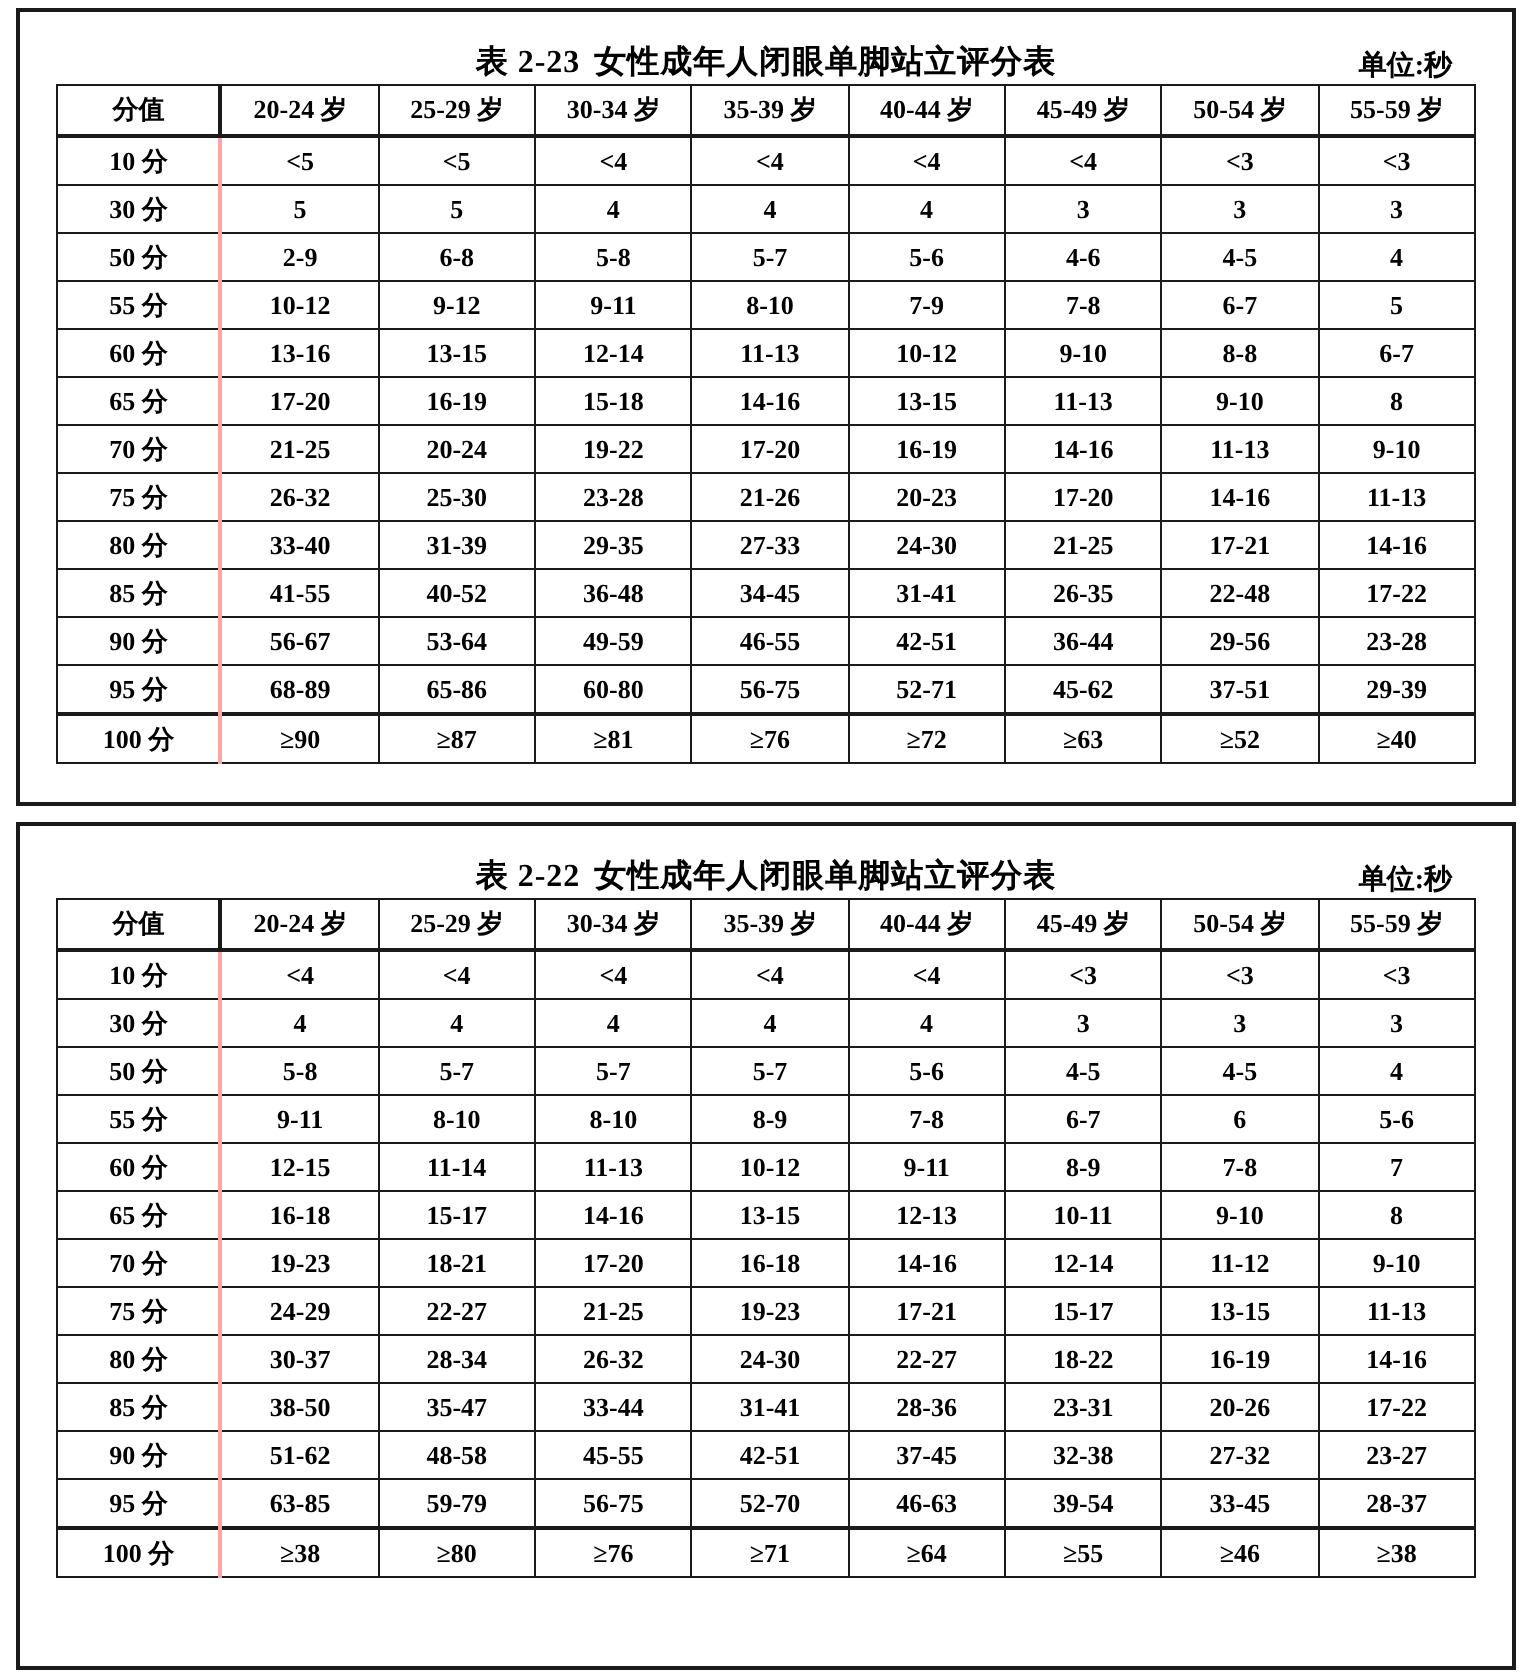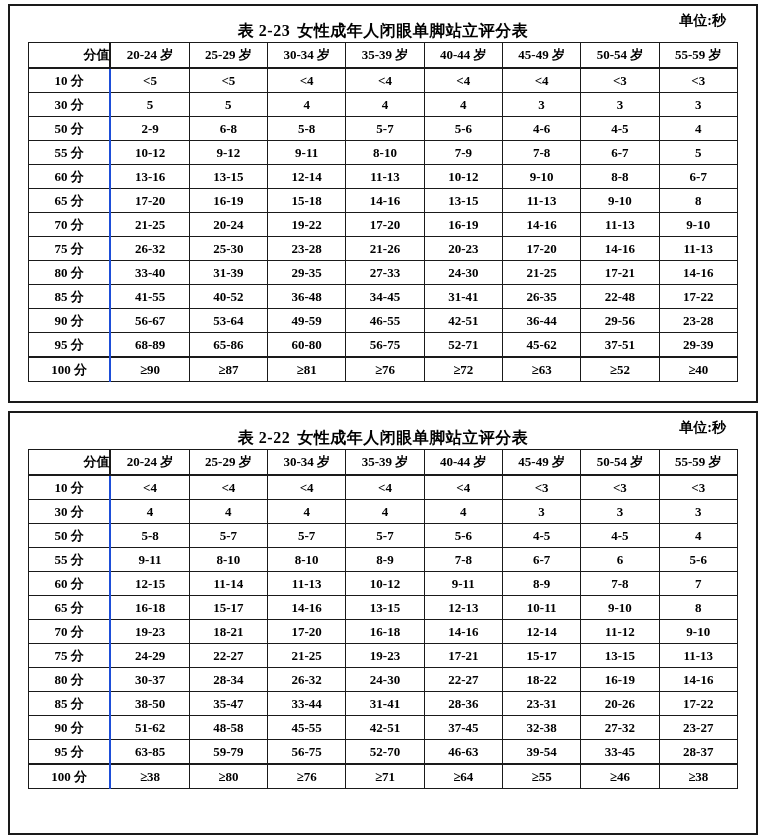--- a/index.html
+++ b/index.html
@@ -46,21 +46,21 @@
     gap: 7px;
     font-weight: bold;
     font-size: 16px;
     letter-spacing: 0.5px;
     white-space: nowrap;
   }
   .caption-num { font-family: "Liberation Serif", serif; }
   .caption-unit {
     position: absolute;
     right: 12px;
-    bottom: 12px;
+    bottom: 0;
     font-size: 14px;
     font-weight: bold;
     white-space: nowrap;
   }
 
   table.score-table {
     border-collapse: collapse;
     width: 100%;
     table-layout: fixed;
   }
@@ -75,25 +75,24 @@
     line-height: 23px;
     white-space: nowrap;
     background: #ffffff;
   }
   table.score-table thead th {
     height: 24px;
     line-height: 24px;
     border-bottom: 2px solid #1a1a1a;
   }
   table.score-table td.rowhead {
-    border-right: 2px solid #1d4ed8;
+    border-right: 2px solid #fca5a5;
   }
   table.score-table thead th.rowhead {
     border-right: 2px solid #1a1a1a;
-    text-align: right;
   }
   table.score-table tbody tr.last-row td {
     border-top: 2px solid #1a1a1a;
   }
   table.score-table th.col-score { width: 11.5%; }
   table.score-table th.col-age { width: 11.06%; }
 </style>
 </head>
 <body>
 

